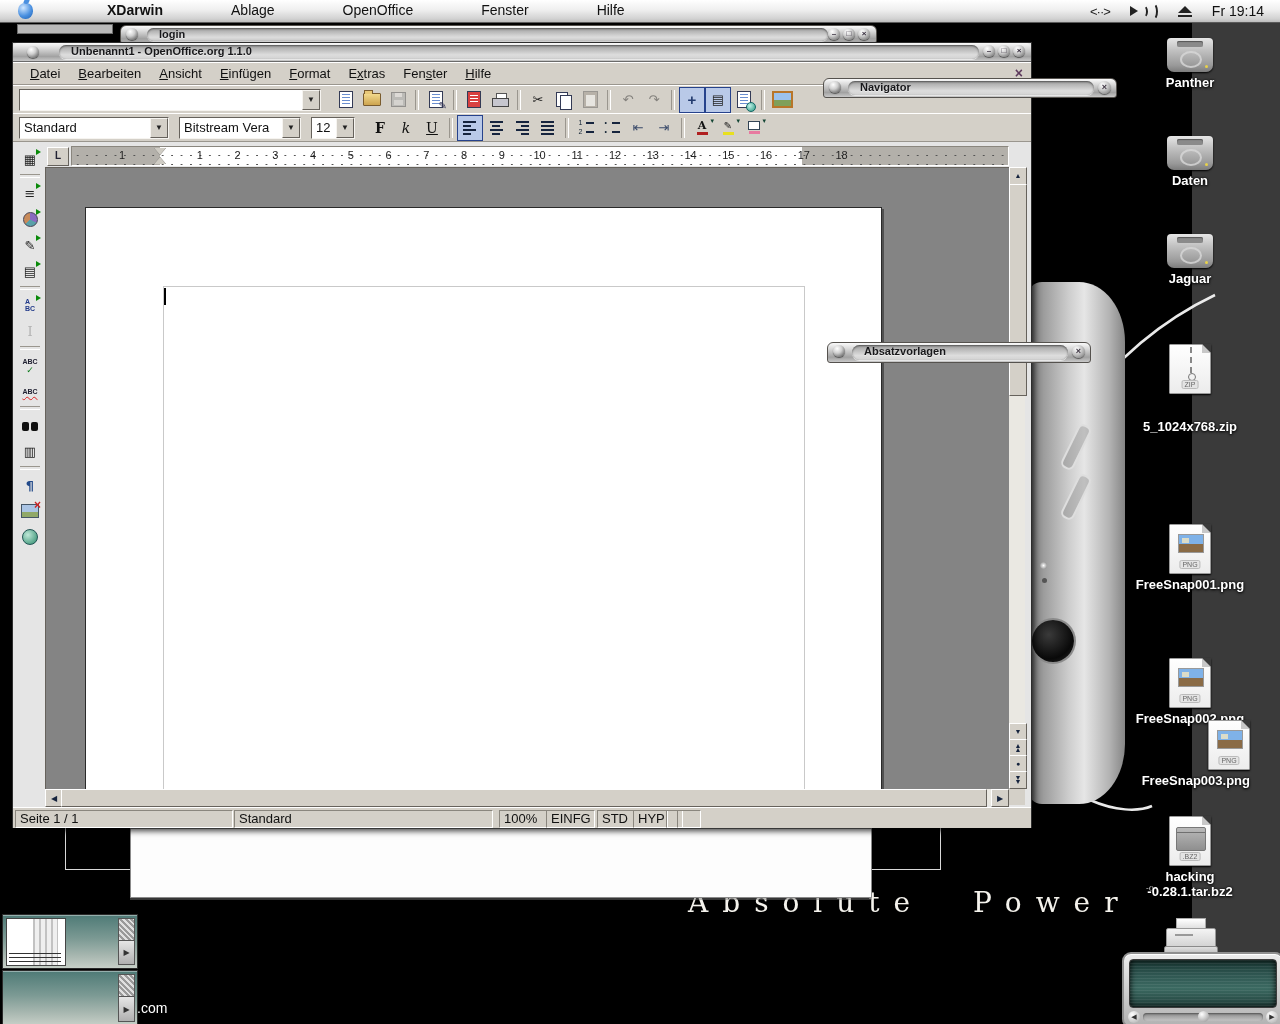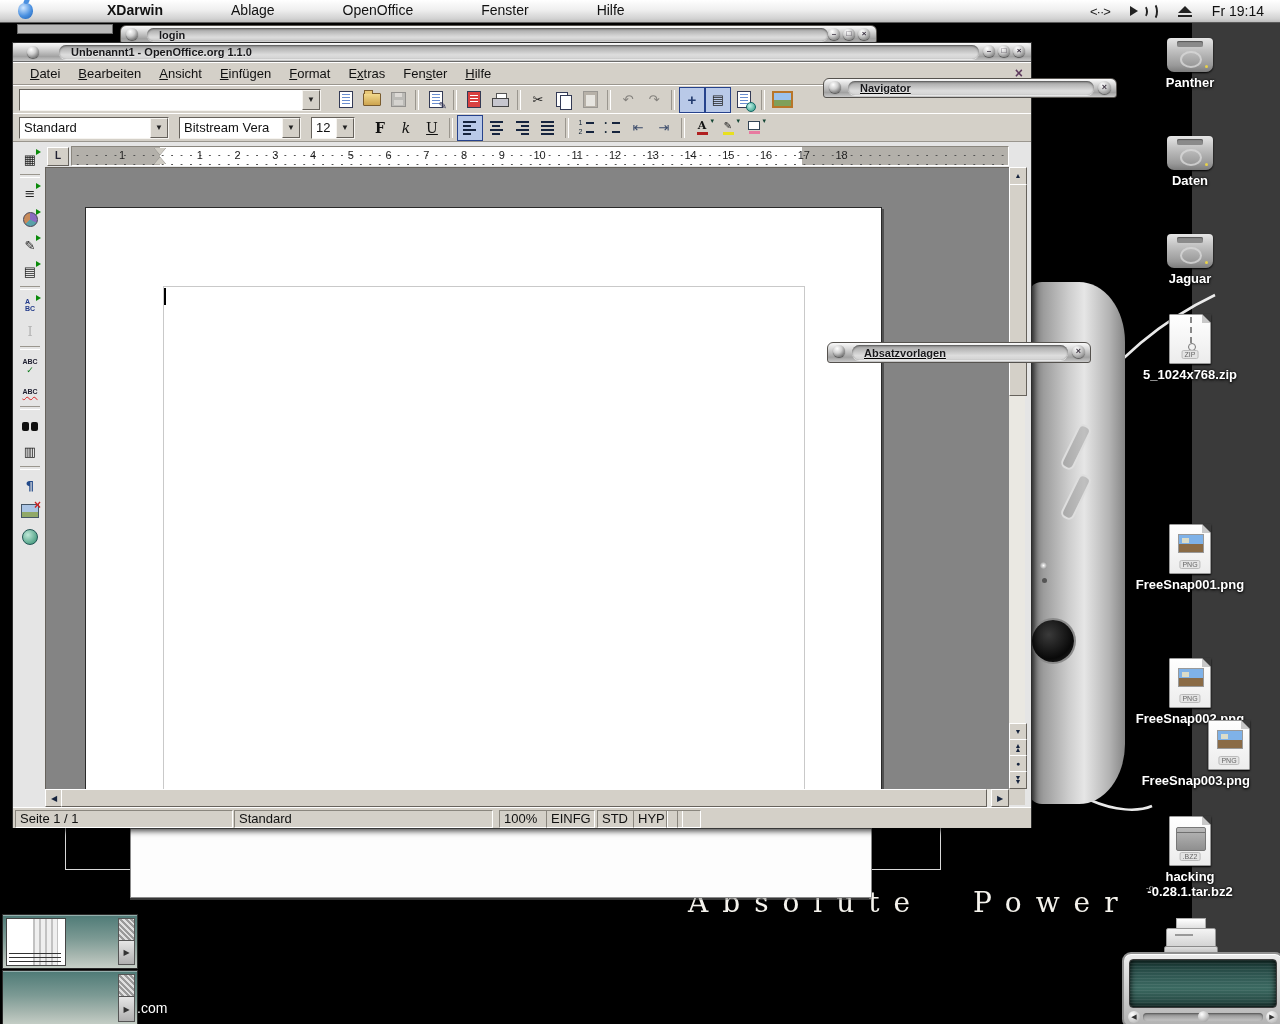--- a/index.html
+++ b/index.html
@@ -73,21 +73,21 @@
   .printer-ic .body{position:absolute;left:2px;top:10px;width:48px;height:18px;background:linear-gradient(#f4f4f4,#d2d2d2);border:1px solid #999;border-radius:2px;}
   .printer-ic .body::after{content:'';position:absolute;left:8px;top:5px;width:18px;height:2px;background:#999;}
   .printer-ic .base{position:absolute;left:0;top:28px;width:52px;height:8px;background:linear-gradient(#e0e0e0,#b8b8b8);border:1px solid #8a8a8a;border-radius:2px;}
   
   .metalbar{position:absolute;height:17px;z-index:5;border:1px solid #55524e;border-radius:6px 6px 3px 3px;
     background:linear-gradient(180deg,#fafafa 0%,#d9d9d9 30%,#a2a2a2 75%,#c9c9c9 100%);}
   .knob{position:absolute;left:5px;top:2px;width:12px;height:12px;border-radius:50%;
     background:radial-gradient(circle at 35% 30%,#ffffff,#cfcfcf 40%,#6f6f6f 80%,#9a9a9a);box-shadow:0 1px 1px rgba(0,0,0,.5);}
   .capsule{position:absolute;left:26px;right:48px;top:2px;bottom:2px;border-radius:8px;
     background:linear-gradient(180deg,#9f9f9f,#dddddd 70%,#d2d2d2);box-shadow:inset 0 1px 2px rgba(0,0,0,.5),0 1px 0 rgba(255,255,255,.65);
-    display:flex;align-items:center;}
+    display:flex;}
   .capsule .ttl{padding-left:12px;font-size:11px;font-weight:bold;color:#17171a;text-shadow:0 1px 0 rgba(255,255,255,.45);white-space:nowrap;}
   .wmbtns{position:absolute;right:6px;top:2px;display:flex;gap:3px;}
   .wmb{width:12px;height:12px;border-radius:50%;background:radial-gradient(circle at 35% 30%,#fff,#cfcfcf 40%,#7a7a7a 85%);
     box-shadow:0 1px 1px rgba(0,0,0,.5);font-size:8px;line-height:12px;text-align:center;color:#332a3a;font-weight:bold;}
   .fxbtn{position:absolute;right:5px;top:2px;width:13px;height:13px;border-radius:50%;
     background:radial-gradient(circle at 35% 30%,#fff,#c6c6c6 45%,#7d7d7d 90%);box-shadow:0 1px 1px rgba(0,0,0,.5);
     font-size:9px;line-height:13px;text-align:center;color:#3c3340;font-weight:bold;}
   
   .behind-strip{position:absolute;left:17px;top:24px;width:94px;height:8px;background:#b9b9b9;border:1px solid #6e6e6e;z-index:4;}
   .behind-outline{position:absolute;left:65px;top:740px;width:874px;height:128px;border:1px solid #d8d8d8;z-index:4;background:transparent;}
@@ -200,21 +200,21 @@
   .oo-hscroll{position:absolute;left:32px;top:746px;width:964px;height:16px;background:#eae8e2;}
   .oo-hscroll .sb-btn{position:absolute;top:0;width:16px;height:16px;font-size:8px;}
   .hthumb{position:absolute;left:16px;top:0;width:924px;height:16px;background:#d4d0c8;border:1px solid;border-color:#fff #66625c #66625c #fff;}
   .corner-grip{position:absolute;left:996px;top:746px;width:16px;height:16px;background:#d4d0c8;}
   
   .oo-status{position:absolute;left:0;top:764px;right:0;height:20px;background:#d4d0c8;border-top:1px solid #fff;}
   .scell{position:absolute;top:2px;height:16px;border:1px solid;border-color:#8a867e #fff #fff #8a867e;
     font-size:13px;line-height:15px;padding:0 4px;white-space:nowrap;overflow:hidden;}
   
   .fbar{z-index:7;}
-  .fbar .capsule{left:24px;right:22px;text-decoration:underline;}
+  .fbar .capsule{left:24px;right:22px;}
   .fbar .capsule .ttl{font-size:11px;}
   
   .panel{position:absolute;left:2px;width:134px;z-index:8;border:1px solid #2a2a2a;
     background:linear-gradient(180deg,#4e7a76 0%,#7c9a94 45%,#a9b8b1 78%,#c6cfc7 100%);box-shadow:inset 0 1px 0 rgba(255,255,255,.4);}
   .panel .sidebtn{position:absolute;right:2px;width:15px;height:44%;background:linear-gradient(180deg,#e6e6e6,#b0b0b0);
     border:1px solid #555;display:flex;align-items:center;justify-content:center;font-size:8px;color:#333;}
   .panel .hatch{top:3px;background:repeating-linear-gradient(45deg,#9a9a9a 0 2px,#e0e0e0 2px 4px);}
   .panel .arrowb{bottom:3px;}
   .miniwin{position:absolute;left:3px;top:3px;width:58px;height:46px;background:#fff;border:1px solid #444;}
   .miniwin::before{content:'';position:absolute;left:45%;top:0;bottom:0;right:12%;
@@ -273,21 +273,21 @@
     <span class="dlabel">Daten</span>
   </div>
   <div class="dicon" style="top:234px;">
     <span class="drive">
         <span class="slot"></span>
         <span class="ring"></span>
         <span class="led"></span>
       </span>
     <span class="dlabel">Jaguar</span>
   </div>
-  <div class="dicon" style="top:314px;">
+  <div class="dicon" style="top:344px;gap:22px;">
     <span class="page-ic">
         <span class="fold"></span>
         <span class="zipline"></span>
         <span class="zippull"></span>
         <span class="badge">ZIP</span>
       </span>
     <span class="dlabel">5_1024x768.zip</span>
   </div>
   <div class="dicon" style="top:524px;">
     <span class="page-ic">

